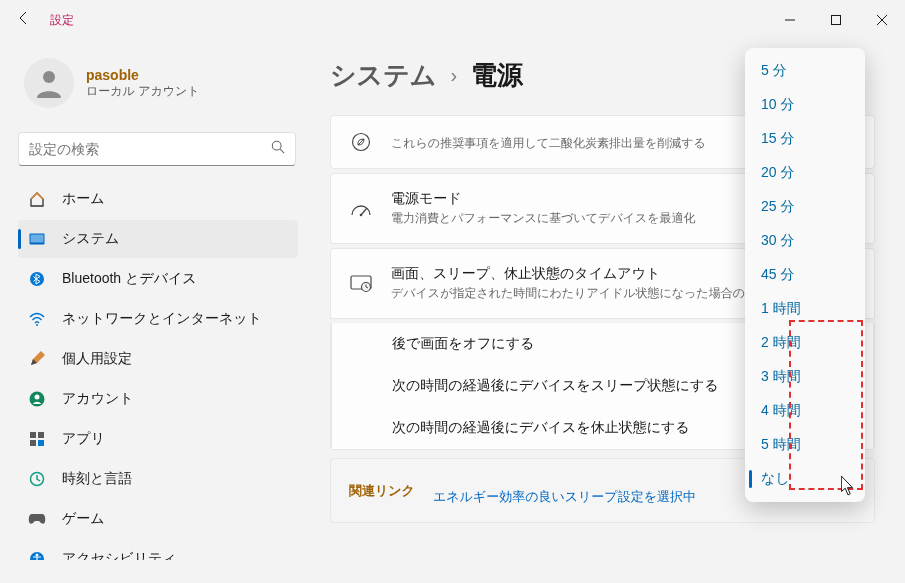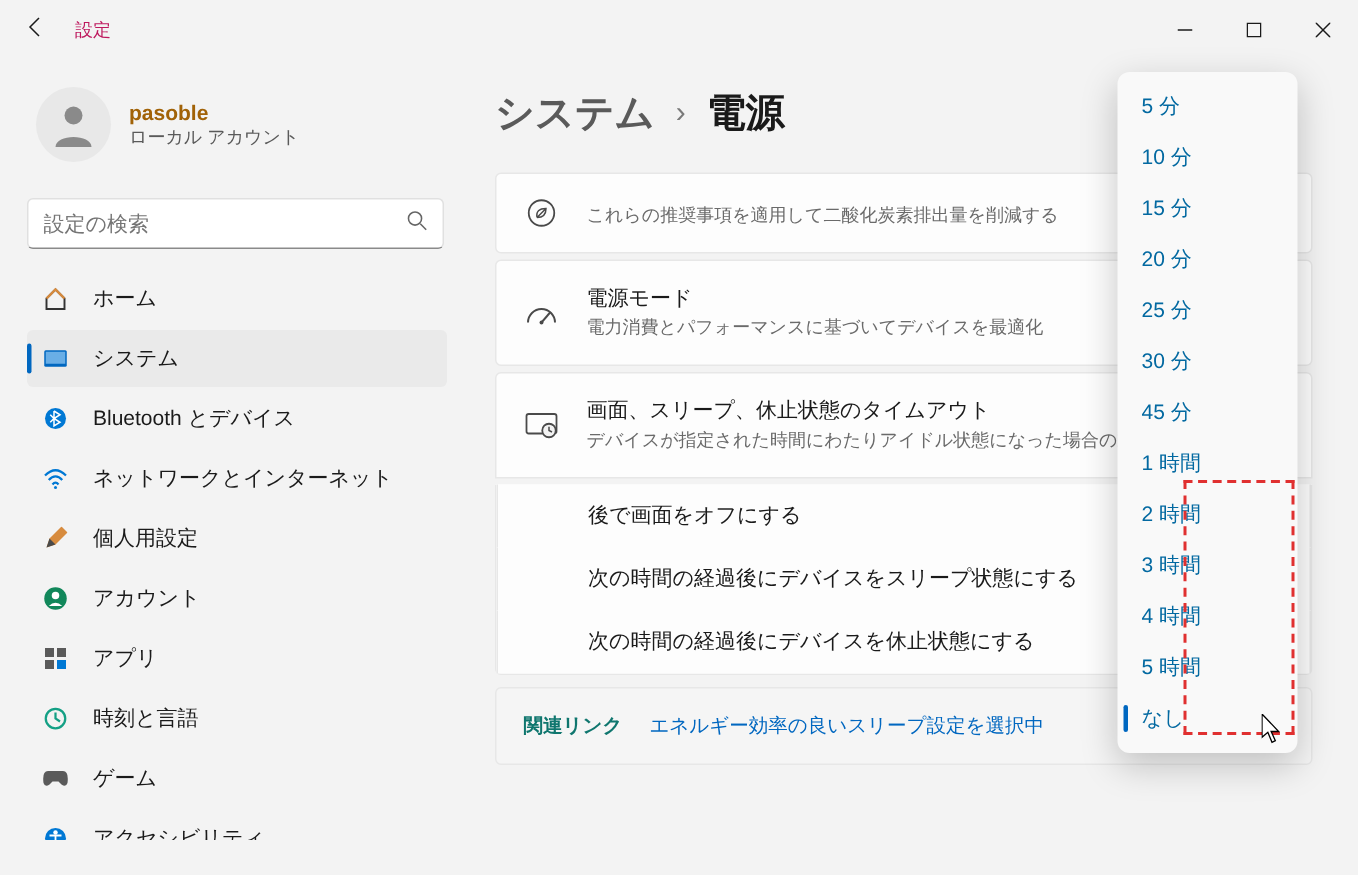--- a/index.html
+++ b/index.html
@@ -48,22 +48,22 @@
 .card-tail { display: flex; align-items: center; gap: 12px; color: #4a4a4a; }
 .frac { color: #0067c0; font-size: 13px; }
 .bar { width: 22px; height: 4px; background: #0067c0; border-radius: 2px; }
 .chev svg { width: 12px; height: 12px; }
 
 .subrow { padding: 12px 18px 12px 60px; font-size: 14px; color: #1a1a1a; background: #fdfdfd; border-left: 1px solid #e7e7e7; border-right: 1px solid #e7e7e7; }
 .subrow + .subrow { }
 .subgroup { background: #fdfdfd; border: 1px solid #e7e7e7; border-top: none; border-radius: 0 0 4px 4px; }
 
 .related { padding: 16px 18px; background: #f5f5f5; border: 1px solid #e7e7e7; border-radius: 4px; margin-top: 4px; display: flex; gap: 18px; align-items: center; }
-.related-label { font-size: 13px; font-weight: 600; color: #0f766e; }
-.related-link { font-size: 13px; color: #0067c0; cursor: pointer; }
+.related-label { font-size: 13px; font-weight: 600; color: #a16207; }
+.related-link { font-size: 13px; color: #0067c0; cursor: pointer; margin-top: 13px; }
 
 .dropdown { position: absolute; top: 48px; right: 40px; width: 120px; background: #f9f9f9; border-radius: 8px; box-shadow: 0 8px 24px rgba(0,0,0,0.22); padding: 6px 2px; z-index: 100; }
 .dd-item { padding: 8px 14px; font-size: 14px; color: #0369a1; cursor: pointer; border-radius: 4px; position: relative; }
 .dd-item.selected::before { content: ""; position: absolute; left: 2px; top: 8px; bottom: 8px; width: 3px; background: #0067c0; border-radius: 2px; }
 
 .highlight-box { position: absolute; border: 2px dashed #e03030; pointer-events: none; z-index: 101; }
 
 .cursor { position: absolute; z-index: 102; width: 14px; height: 20px; }
 </style>
 </head>

